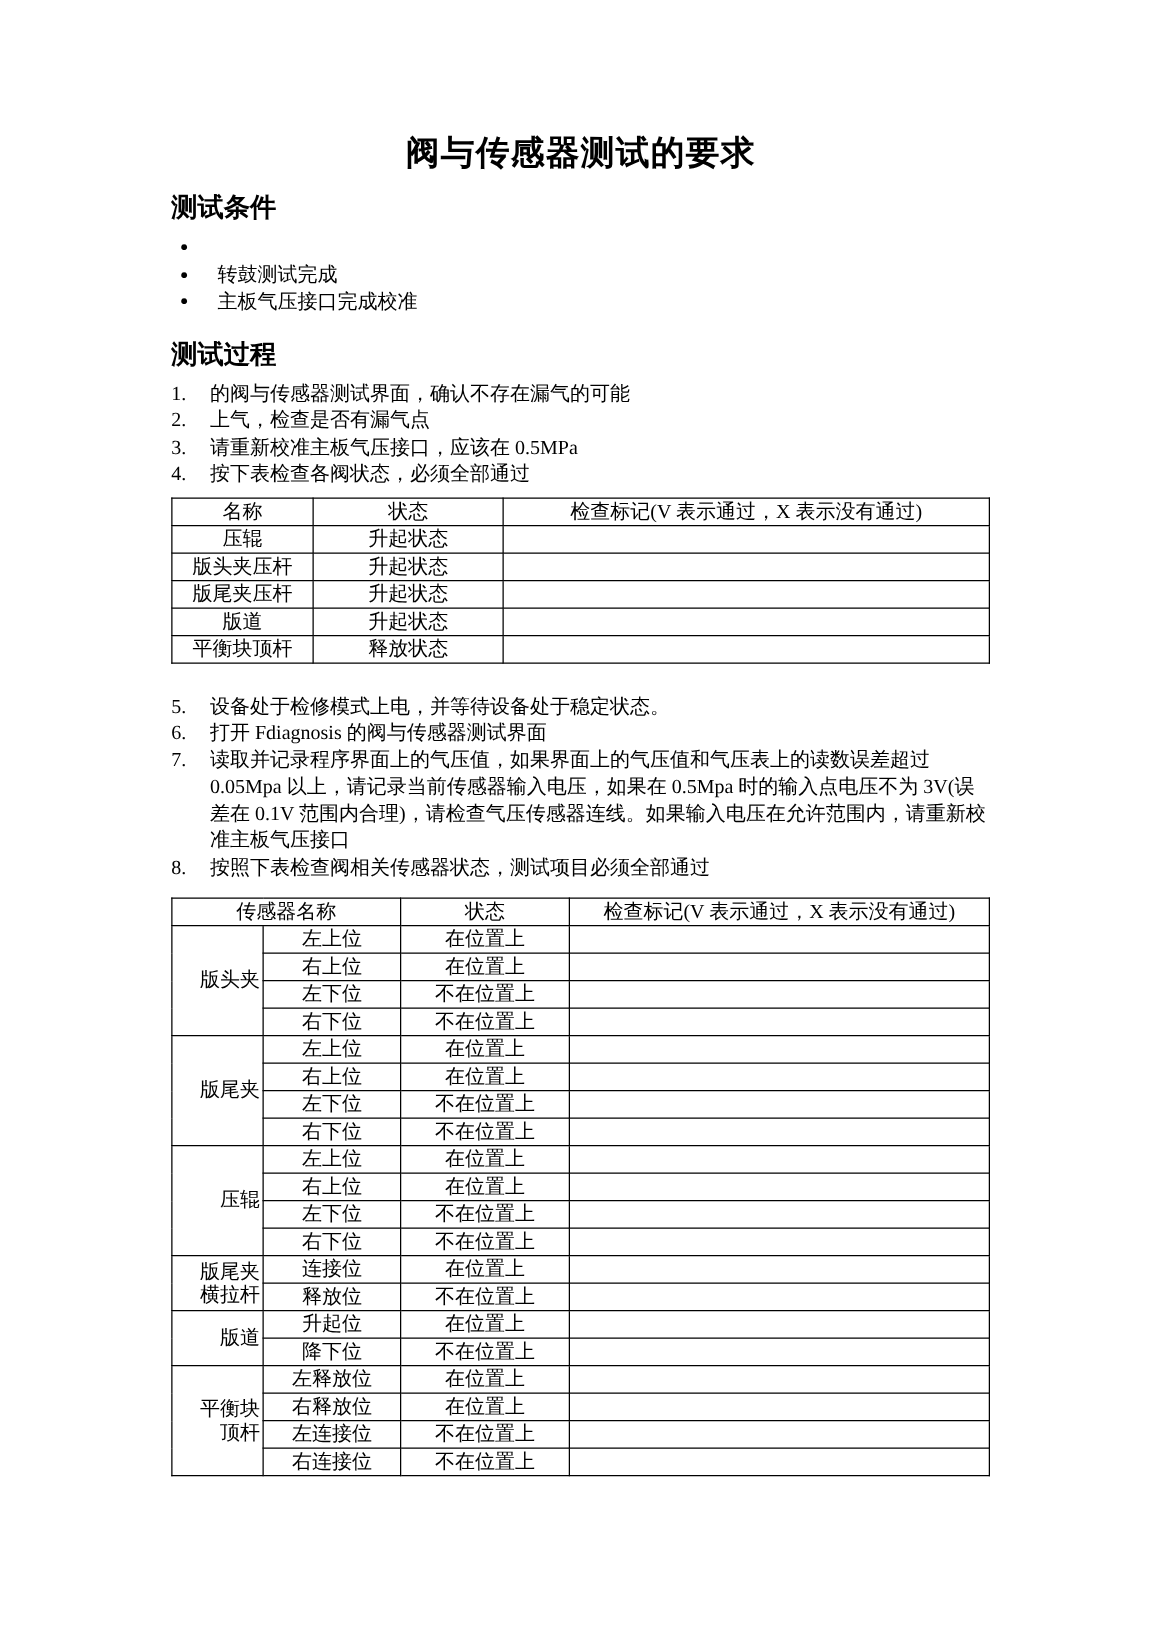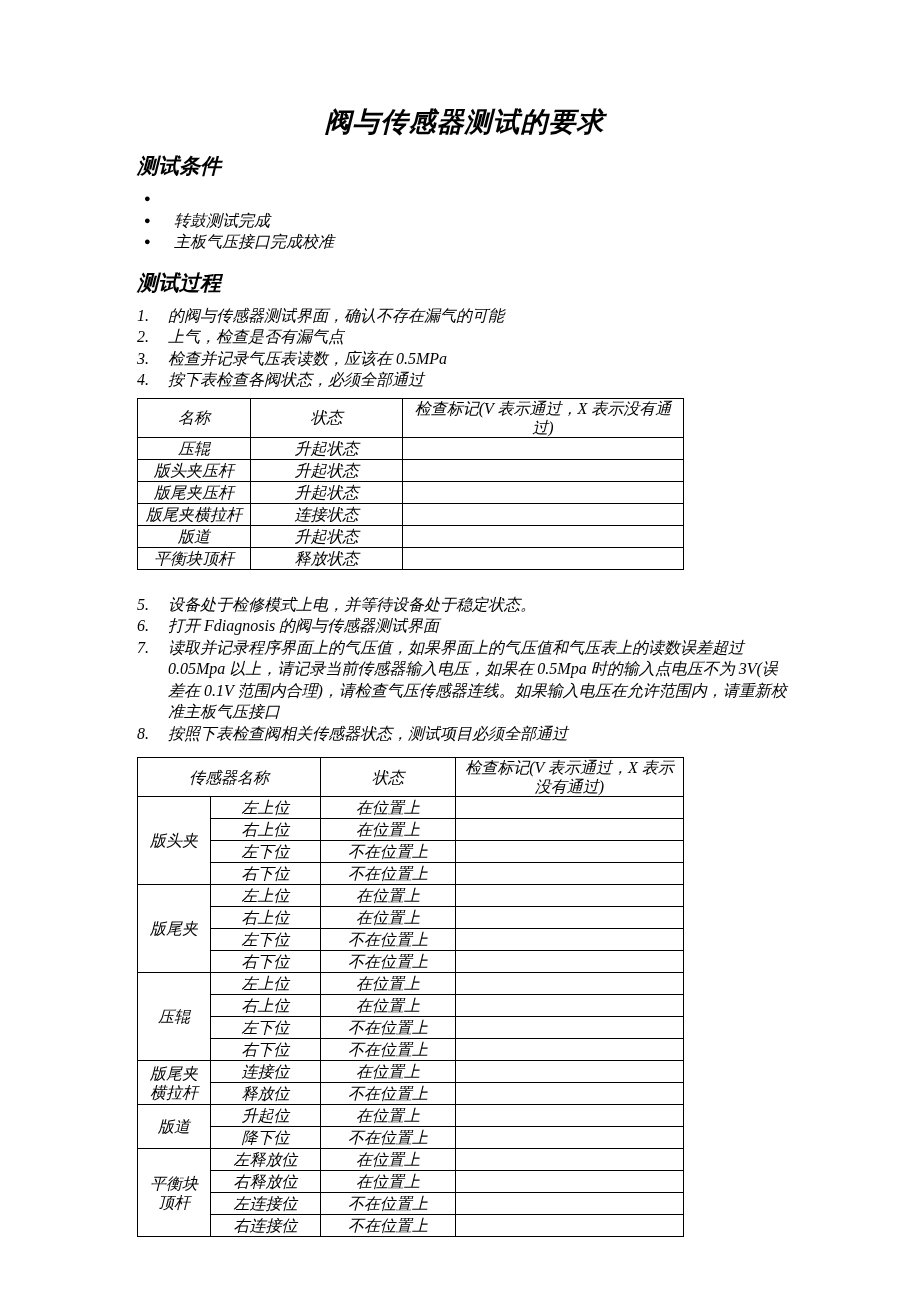--- a/index.html
+++ b/index.html
@@ -8,21 +8,20 @@
     height: 1302px;
     background: #ffffff;
     color: #000000;
     font-family: "Liberation Serif", "DejaVu Serif", serif;
     overflow: hidden;
   }
   .page {
     box-sizing: content-box;
     padding: 104px 0 4px 137px;
     width: 655px;
-    font-style: italic;
   }
   .doc-title {
     font-family: "Liberation Sans", "DejaVu Sans", sans-serif;
     font-size: 27px;
     font-weight: 700;
     text-align: center;
     margin: 0 0 12px 0;
     letter-spacing: 1px;
   }
   .section-heading {
@@ -35,37 +34,37 @@
   .bullet-list { list-style: none; margin: 0 0 4px 0; padding: 0; }
   .bullet-item { display: flex; font-size: 16px; line-height: 21.5px; }
   .bullet-glyph { flex: 0 0 30px; padding-left: 7px; font-size: 11px; line-height: 21.5px; }
   .steps { margin: 0; }
   .step { display: flex; font-size: 16px; line-height: 21.5px; }
   .step-num { flex: 0 0 31px; }
   .step-text { flex: 1; }
   table {
     border-collapse: collapse;
     table-layout: fixed;
-    width: 547px;
+    width: 655px;
     font-size: 16px;
     margin: 7px 0 0 0;
   }
   .table-gap { height: 24px; }
   .small-gap { height: 6px; }
   th, td {
     border: 1px solid #000;
     font-weight: 400;
     text-align: center;
     vertical-align: middle;
     padding: 0 2px;
     height: 21px;
     line-height: 19px;
     overflow: hidden;
   }
-  .group-cell { white-space: pre-line; }
+  .group-cell { white-space: pre-line; text-align: right; }
 </style>
 </head>
 <body>
 
 <div class="page">
 
   <h1 class="doc-title">阀与传感器测试的要求</h1>
 
   <h2 class="section-heading first">测试条件</h2>
   <ul class="bullet-list">
@@ -87,21 +86,21 @@
       <div class="step">
         <span class="step-num">1.</span>
         <span class="step-text">的阀与传感器测试界面，确认不存在漏气的可能</span>
       </div>
       <div class="step">
         <span class="step-num">2.</span>
         <span class="step-text">上气，检查是否有漏气点</span>
       </div>
       <div class="step">
         <span class="step-num">3.</span>
-        <span class="step-text">检查并记录气压表读数，应该在 0.5MPa</span>
+        <span class="step-text">请重新校准主板气压接口，应该在 0.5MPa</span>
       </div>
       <div class="step">
         <span class="step-num">4.</span>
         <span class="step-text">按下表检查各阀状态，必须全部通过</span>
       </div>
     </div>
 
   <table>
     <colgroup>
       <col style="width:113px">
@@ -122,25 +121,20 @@
           <td></td>
         </tr>
         <tr>
           <td>版头夹压杆</td>
           <td>升起状态</td>
           <td></td>
         </tr>
         <tr>
           <td>版尾夹压杆</td>
           <td>升起状态</td>
-          <td></td>
-        </tr>
-        <tr>
-          <td>版尾夹横拉杆</td>
-          <td>连接状态</td>
           <td></td>
         </tr>
         <tr>
           <td>版道</td>
           <td>升起状态</td>
           <td></td>
         </tr>
         <tr>
           <td>平衡块顶杆</td>
           <td>释放状态</td>

